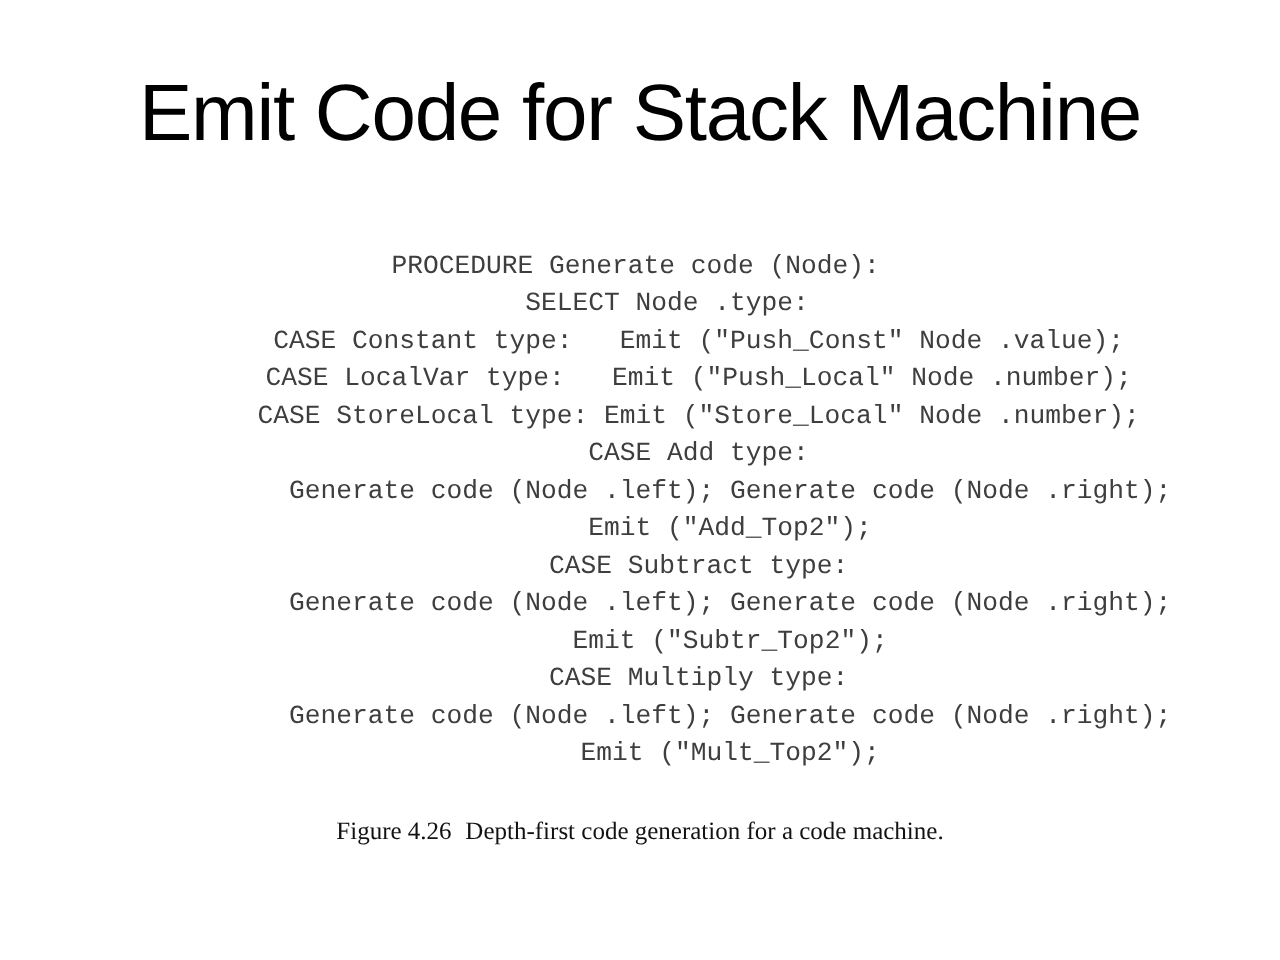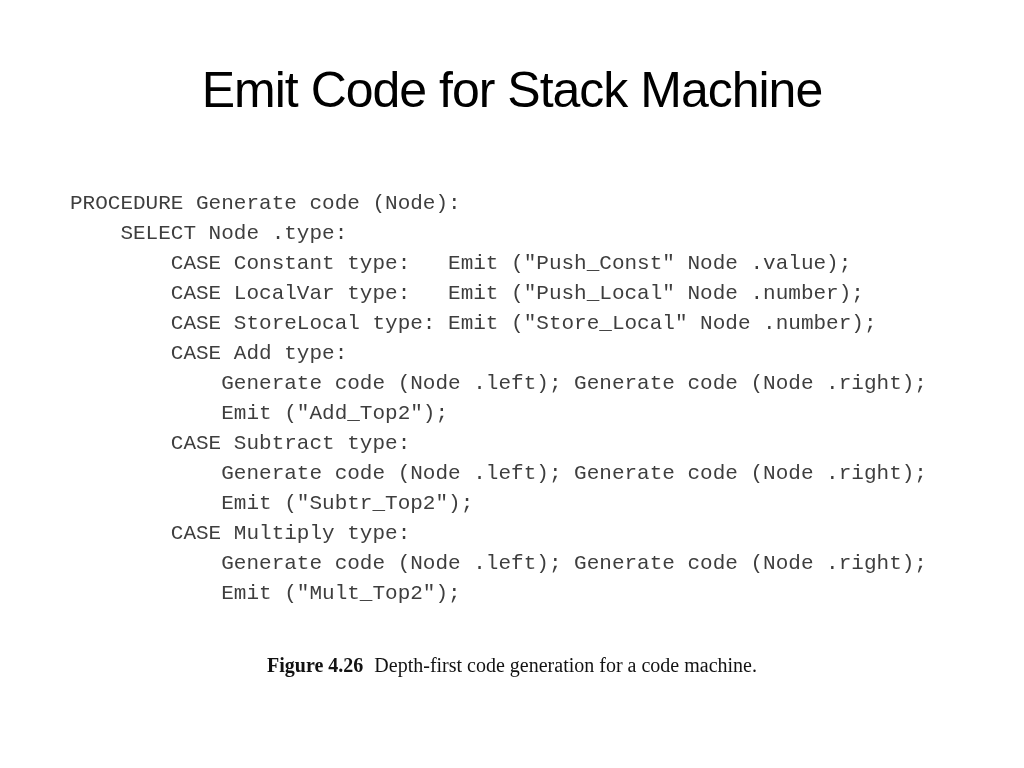--- a/index.html
+++ b/index.html
@@ -19,54 +19,55 @@
     inset: 0;
   }
   .title {
     position: absolute;
     top: 58px;
     left: 0;
     width: 100%;
     margin: 0;
     text-align: center;
     font-family: "Liberation Sans", sans-serif;
-    font-size: 50px;
+    font-size: 64px;
     font-weight: 400;
     letter-spacing: -1px;
     line-height: 64px;
     color: var(--title, #000000);
   }
   .code {
     position: absolute;
     top: 184px;
     left: 65px;
-    margin: 5px;
+    margin: 15px;
     font-family: "Liberation Mono", "DejaVu Sans Mono", monospace;
     font-size: 21px;
     line-height: 30px;
     color: var(--code, #3e3e3e);
     white-space: pre;
+    text-align: center;
   }
   .code .code-line {
     white-space: pre;
   }
   .caption {
     position: absolute;
     top: 652px;
     left: 0;
     width: 100%;
     margin: 0;
     text-align: center;
     font-family: "Liberation Serif", serif;
     font-size: 20px;
     line-height: 26px;
     color: var(--caption, #121212);
   }
   .cap-label {
-    font-weight: 700;
+    font-weight: 400;
     margin-top: 16px;
   }
   .cap-text {
     margin-left: 11px;
   }
 </style>
 </head>
 <body>
 
 <main class="slide">

